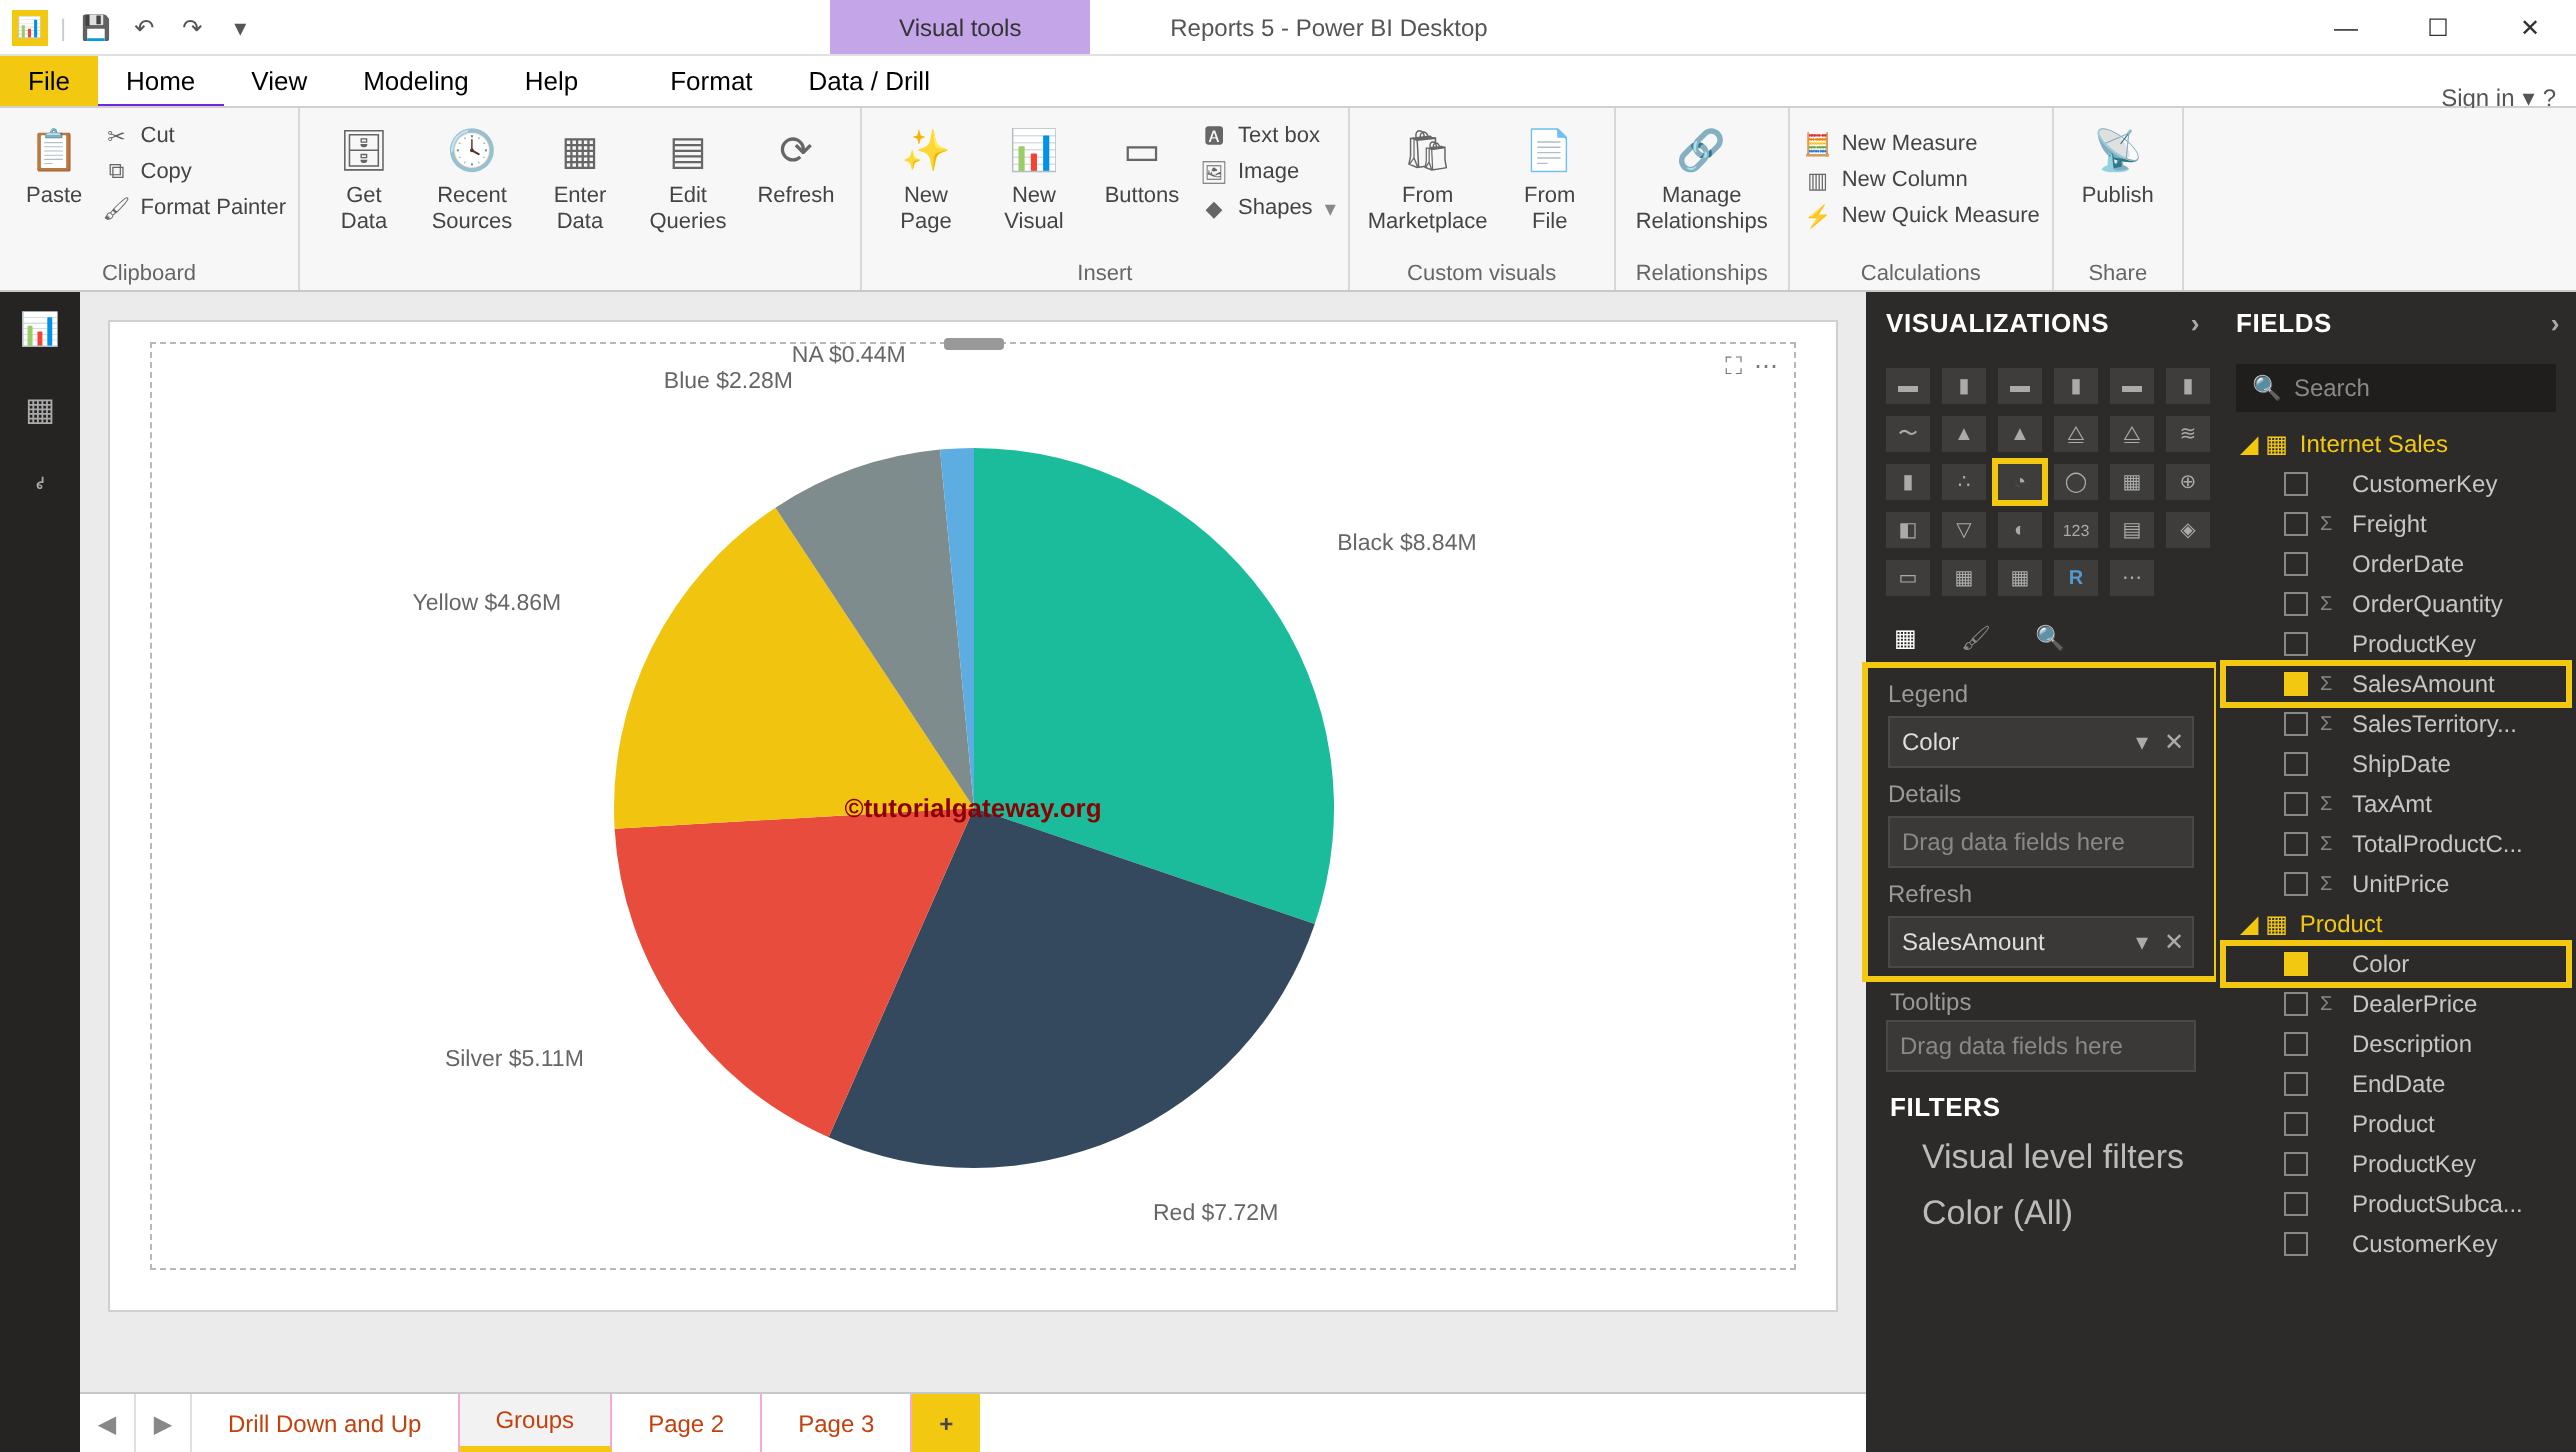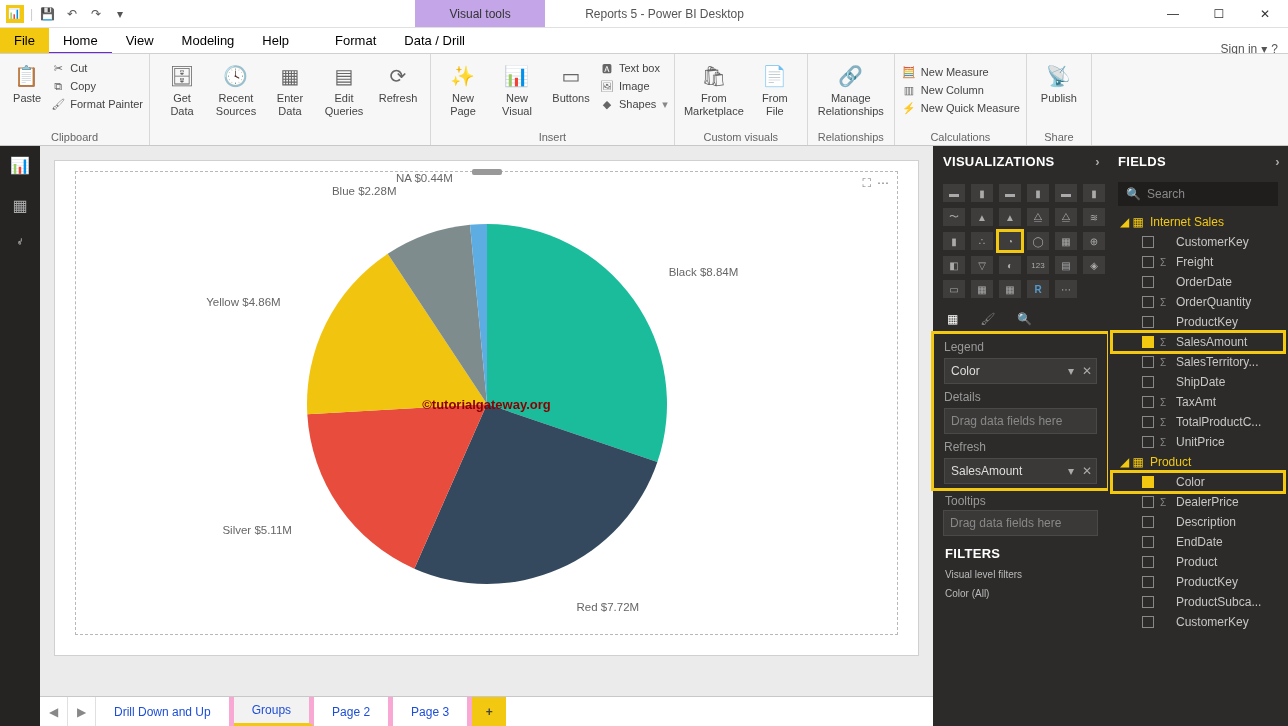--- a/index.html
+++ b/index.html
@@ -36,40 +36,40 @@
 .visual { position:absolute; left:20px; top:10px; right:20px; bottom:20px; border:1px dashed #b8b8b8;}
 .visual .vhdr { display:flex; justify-content:flex-end; gap:6px; padding:4px 8px; color:#777; font-size:12px;}
 .visual .handle { position:absolute; left:50%; top:-3px; width:30px; height:6px; background:#999; transform:translateX(-50%); border-radius:2px;}
 .visual .charttitle { text-align:center; font-size:17px; color:#5a6e6e; margin-top:4px; font-weight:400;}
 .pie-holder { position:relative; width:400px; height:400px; margin:10px auto 0 auto;}
 svg.pie { width:100%; height:100%;}
 .dlabel { position:absolute; font-size:11.5px; color:#666; white-space:nowrap;}
 .watermark { position:absolute; left:50%; top:50%; transform:translate(-50%,-50%); color:#8b0000; font-weight:600; font-size:13px;}
 .pagetabs { height:30px; background:#fff; display:flex; align-items:stretch; border-top:1px solid #c8c8c8; font-size:12px;}
 .pagetabs .navarrow { width:28px; display:flex; align-items:center; justify-content:center; color:#888; border-right:1px solid #e0e0e0;}
-.pagetabs .ptab { padding:0 18px; display:flex; align-items:center; border-right:5px solid #f9a8d4; color:#1d4ed8;}
+.pagetabs .ptab { padding:0 18px; display:flex; align-items:center; border-right:1px solid #f9a8d4; color:#c2410c;}
 .pagetabs .ptab.active { background:#f2f2f2; border-bottom:3px solid #f2c811;}
 .pagetabs .addtab { width:34px; display:flex; align-items:center; justify-content:center; background:#f2c811; color:#444; font-weight:600;}
 .rightpanels { display:flex;}
 .panel { width:180px; background:#2c2b2a; color:#c8c6c4; display:flex; flex-direction:column; font-size:12px;}
 .panel.viz { width:175px;}
 .panel-header { height:30px; display:flex; align-items:center; padding:0 10px; font-size:13px; font-weight:600; color:#fff; letter-spacing:0.3px; position:relative;}
 .panel-header .chev { position:absolute; right:8px; color:#aaa;}
 .viz-gallery { padding:8px 10px; display:grid; grid-template-columns:repeat(6,22px); gap:6px 6px;}
 .vchip { width:22px; height:18px; background:#3e3d3c; display:flex; align-items:center; justify-content:center; color:#aaa; font-size:10px;}
 .vchip.highlighted { outline:3px solid #f2c811;}
 .viz-tabs { display:flex; gap:22px; padding:6px 14px 8px 14px; color:#888;}
 .field-wells { padding:4px 10px; display:flex; flex-direction:column; gap:4px; outline:3px solid #f2c811; margin:0 1px;}
 .well-label { font-size:12px; color:#999; padding-top:2px;}
 .well-slot { height:26px; background:#3a3937; border:1px solid #4a4947; display:flex; align-items:center; padding:0 6px; color:#ddd; position:relative;}
 .well-slot.empty { color:#888; font-style:normal;}
 .well-slot .xremove { position:absolute; right:4px; color:#aaa;}
 .well-slot .drop { position:absolute; right:22px; color:#aaa;}
 .section-title { padding:10px 12px 6px 12px; font-weight:600; color:#ffffff; font-size:13px; letter-spacing:0.3px;}
-.filter-line { padding:2px 12px 6px 12px; font-size:10px; color:#bbb;}
+.filter-line { padding:2px 12px 6px 28px; font-size:17px; color:#bbb;}
 .search { margin:6px 10px 4px 10px; height:24px; background:#1f1e1d; display:flex; align-items:center; gap:6px; padding:0 8px; color:#888; font-size:12px;}
 .tree { padding:2px 4px; overflow:hidden;}
 .tree .tnode { display:flex; align-items:center; gap:6px; padding:3px 8px; font-size:12px; white-space:nowrap;}
 .tree .tnode.table { color:#f2c811;}
 .tree .tnode .chk { width:12px; height:12px; border:1px solid #888; display:inline-block;}
 .tree .tnode .chk.checked { background:#f2c811; border-color:#f2c811;}
 .tree .tnode .sigma { font-size:10px; width:10px; color:#888;}
 .tree .tnode.highlighted { outline:3px solid #f2c811; outline-offset:-1px;}
 .tree .indent { width:16px;}
 </style>

